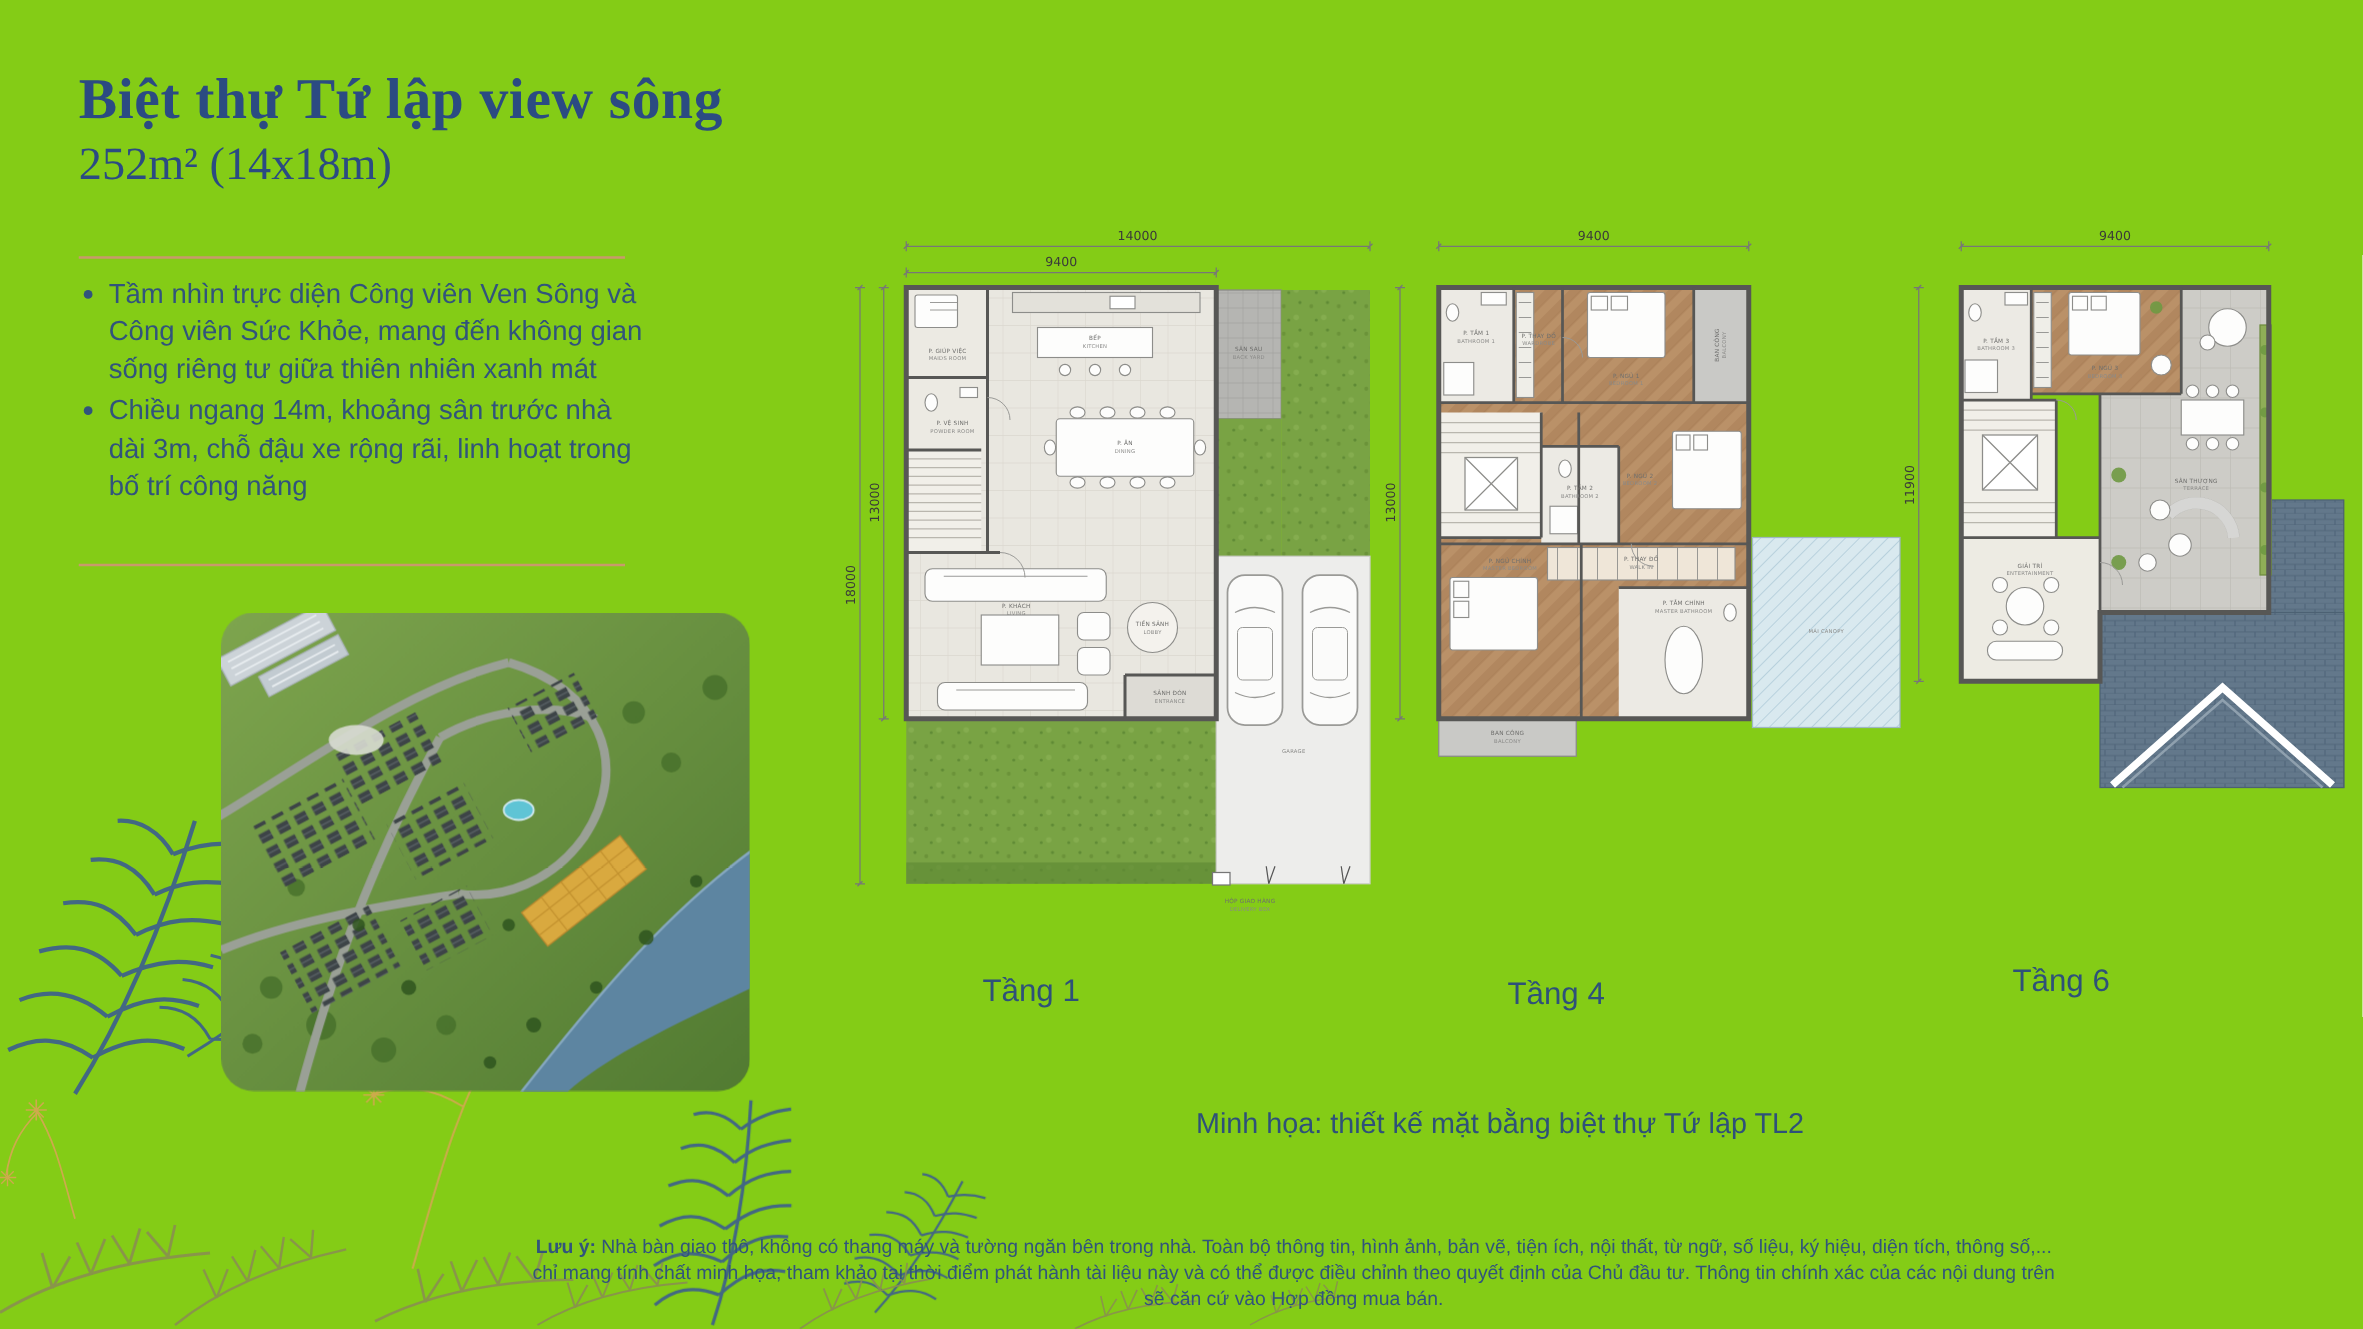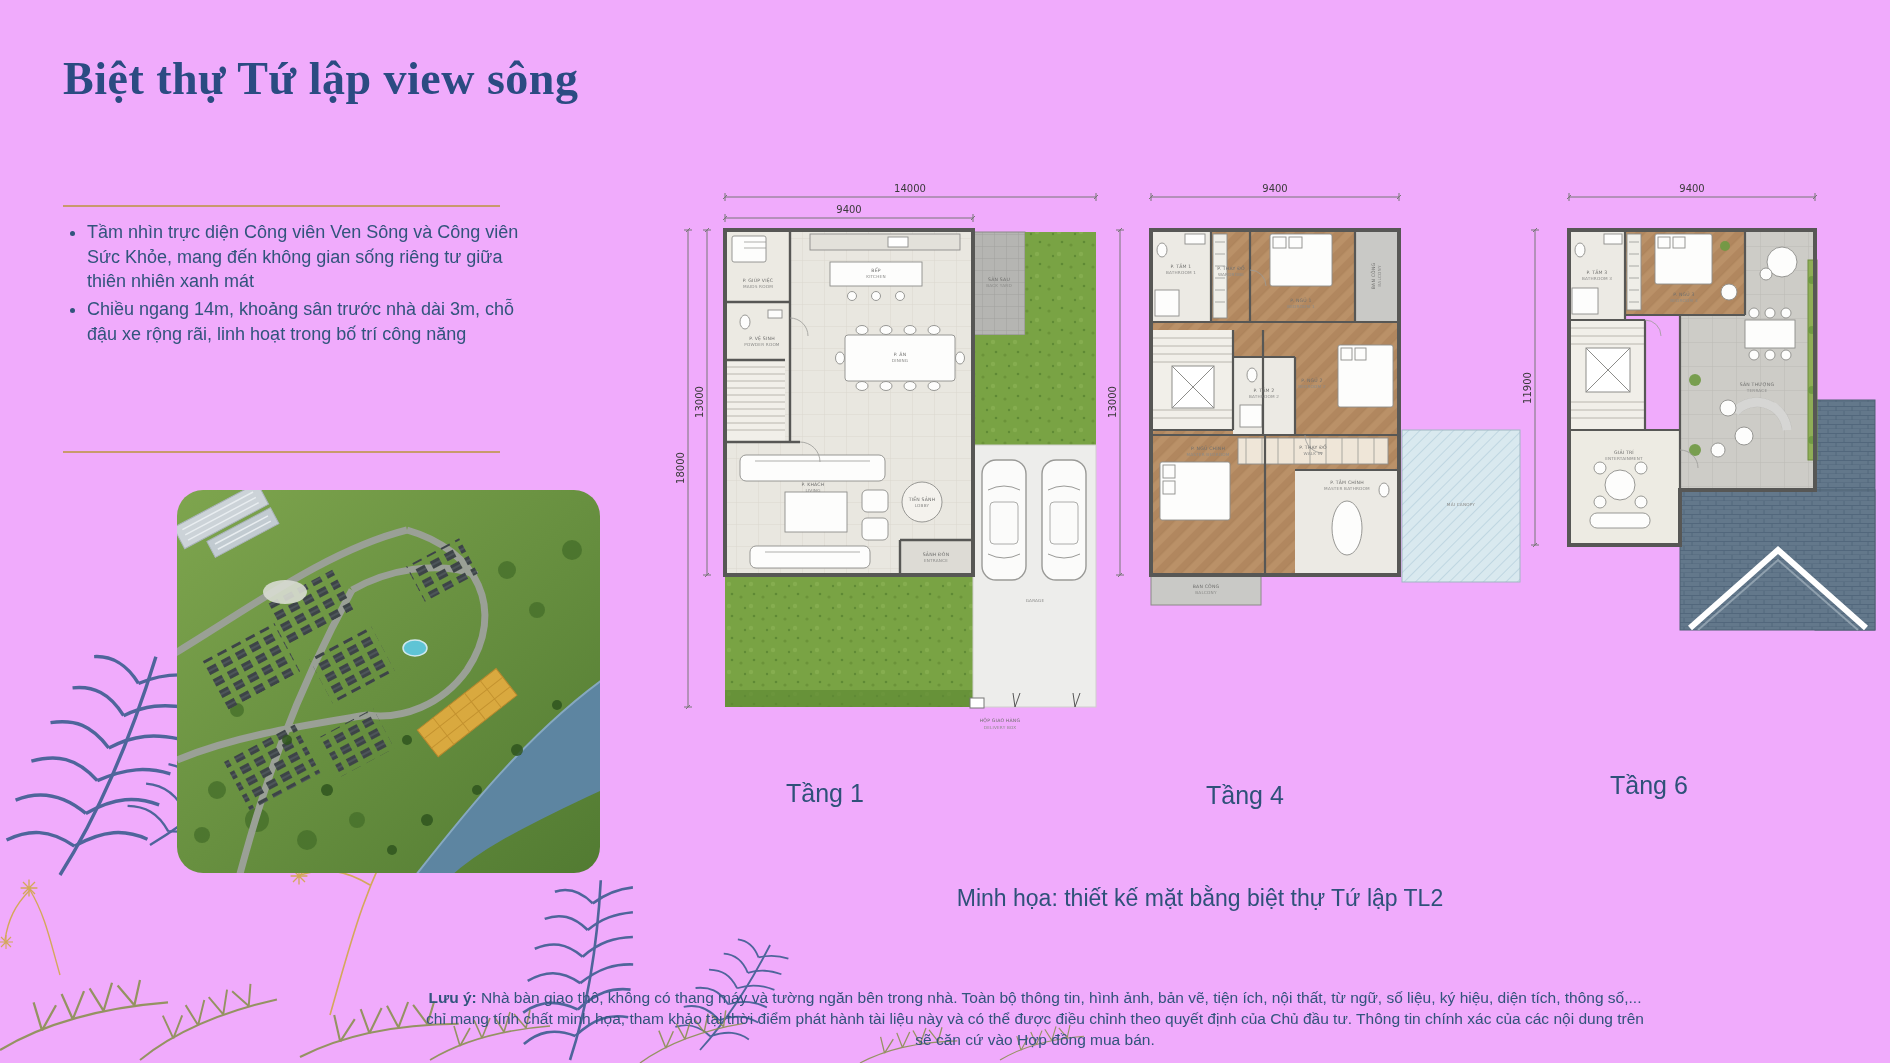--- a/index.html
+++ b/index.html
@@ -1,26 +1,26 @@
 <!DOCTYPE html>
 <html><head>
 <meta charset="utf-8">
 <style>
   html,body{margin:0;padding:0;background:#fff;}
-  .canvas{position:relative;width:1890px;height:1063px;background:#f0abfc;overflow:hidden;
+  .canvas{position:relative;width:1890px;height:1063px;background:#84cc16;overflow:hidden;
           font-family:"Liberation Sans",sans-serif;}
   .abs{position:absolute;}
   .title{left:63px;top:52px;font-family:"Liberation Serif",serif;font-weight:700;
          font-size:46px;color:#2b4b82;letter-spacing:.5px;}
   .subtitle{left:63px;top:110px;font-family:"Liberation Serif",serif;font-weight:400;
             font-size:37px;color:#2b4b82;}
   .divider{left:63px;width:437px;height:2px;background:#c89a6c;}
   .bullets{left:63px;top:220px;width:458px;color:#31547c;}
   .bullets ul{margin:0;padding-left:24px;}
-  .bullets li{font-size:18px;line-height:1.37;margin-bottom:3px;}
+  .bullets li{font-size:22px;line-height:1.37;margin-bottom:3px;}
   .floor-label{font-size:25px;color:#2e5179;width:200px;}
   .caption{left:750px;top:885px;width:900px;text-align:center;font-size:23px;color:#2e5179;}
   .disclaimer{left:420px;top:988px;width:1230px;text-align:center;font-size:15.5px;
               line-height:1.35;color:#31547c;}
   .disclaimer b{font-weight:700;}
   .aerial{left:177px;top:490px;width:423px;height:383px;border-radius:26px;overflow:hidden;}
   svg text{font-family:"DejaVu Sans",sans-serif;}
   .dimtxt{font-size:10px;fill:#3a3a3a;}
   .roomvn{font-size:4.6px;fill:#6f6f6d;letter-spacing:.2px;}
   .roomen{font-size:4.2px;fill:#8a8a88;letter-spacing:.2px;}
@@ -69,20 +69,21 @@
     <linearGradient id="gGreen" x1="0" y1="0" x2="1" y2="1">
       <stop offset="0" stop-color="#7ea54e"></stop>
         <stop offset="1" stop-color="#527b32"></stop>
     </linearGradient>
   </defs>
 </svg>
 
 <div class="canvas">
 
   <div class="abs title">Biệt thự Tứ lập view sông</div>
+  <div class="abs subtitle">252m² (14x18m)</div>
   <div class="abs divider" style="top:205px"></div>
 
   <div class="abs bullets">
     <ul>
       <li>Tầm nhìn trực diện Công viên Ven Sông và Công viên Sức Khỏe, mang đến không gian sống riêng tư giữa thiên nhiên xanh mát</li>
       <li>Chiều ngang 14m, khoảng sân trước nhà dài 3m, chỗ đậu xe rộng rãi, linh hoạt trong bố trí công năng</li>
     </ul>
   </div>
   <div class="abs divider" style="top:451px"></div>
 

